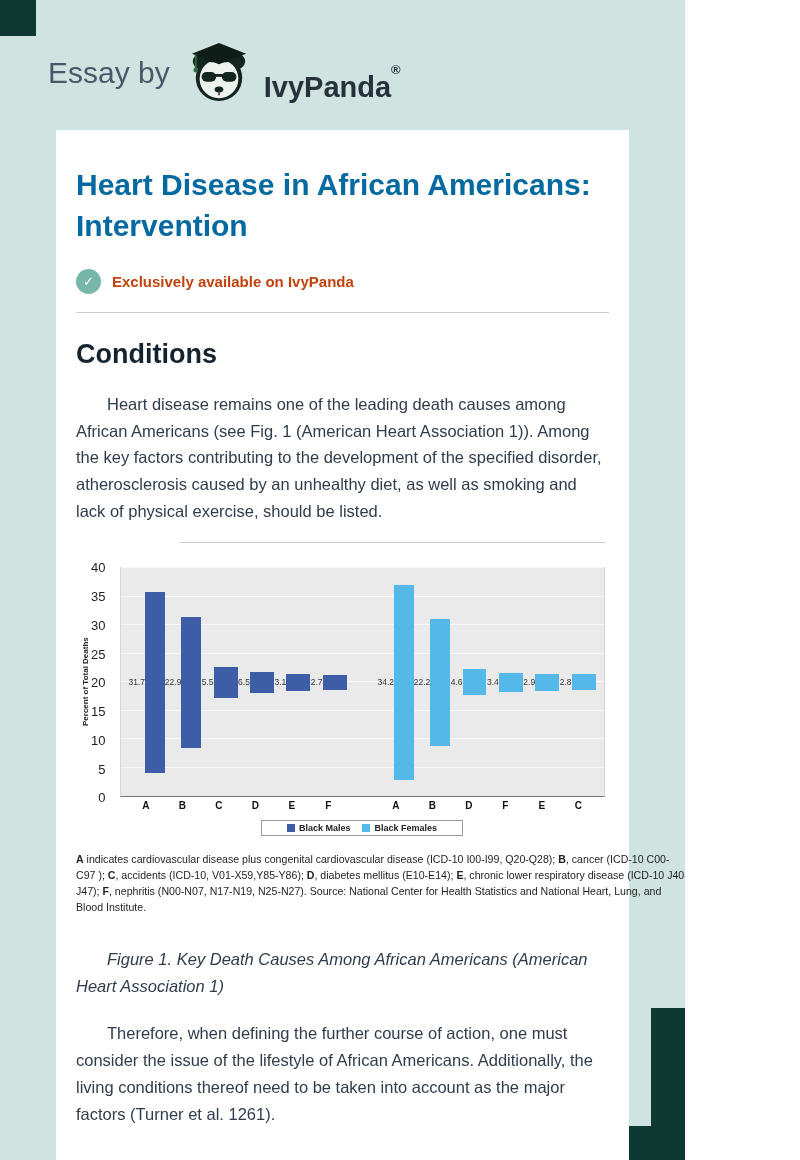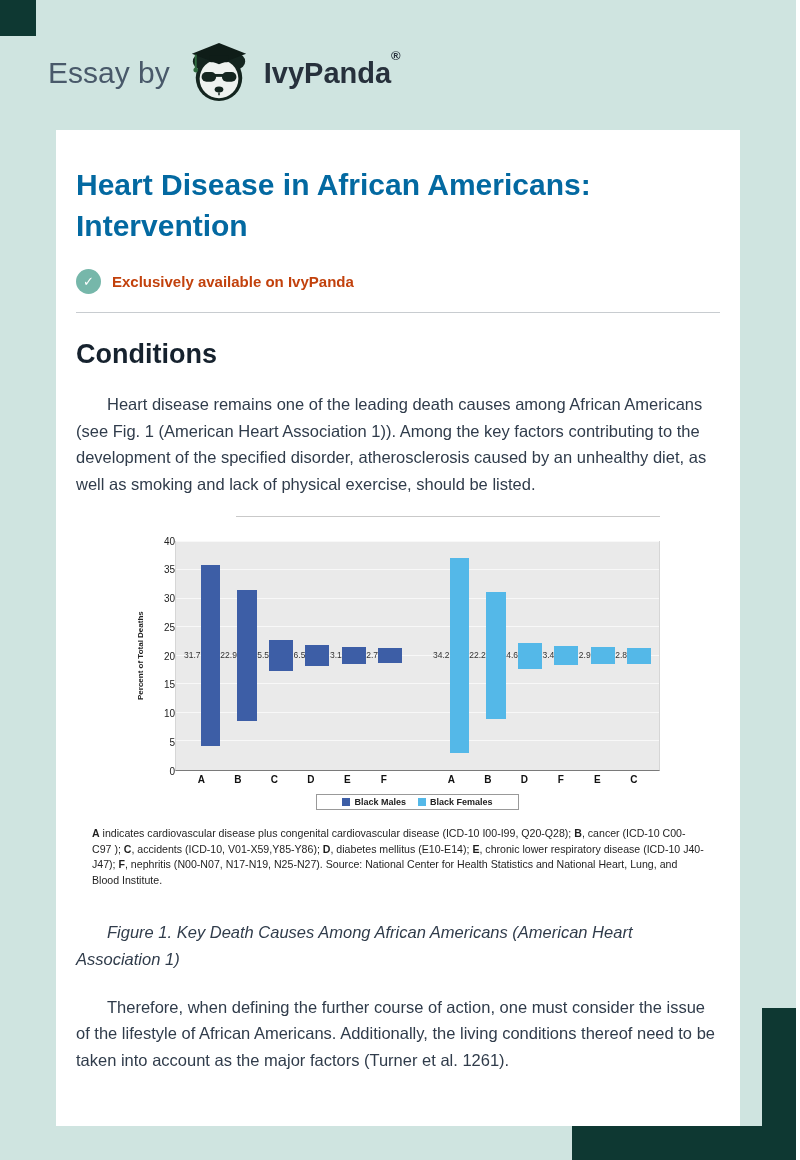--- a/index.html
+++ b/index.html
@@ -1,28 +1,28 @@
 <!DOCTYPE html>
 <html><head>
 <meta charset="utf-8">
 <style>
   * { box-sizing: border-box; }
   html,body { margin:0; padding:0; }
   body { font-family:"Liberation Sans", sans-serif; }
-  .page { position:relative; width:796px; height:1160px; background:#cfe4e0; overflow:hidden; }
+  .page { position:relative; width:685px; height:1160px; background:#cfe4e0; overflow:hidden; }
 
   
   .corner-tl { position:absolute; top:0; left:0; width:36px; height:36px; background:#0e3832; }
   .corner-br-v { position:absolute; right:0; bottom:0; width:34px; height:152px; background:#0e3832; }
   .corner-br-h { position:absolute; right:0; bottom:0; width:224px; height:34px; background:#0e3832; }
 
   
   .header { display:flex; align-items:center; gap:18px; padding:42px 0 0 48px; position:relative; z-index:1; }
   .essay-by { font-size:30px; color:#49596a; }
-  .brand { display:flex; align-items:center; gap:14px; cursor:pointer; }
+  .brand { display:flex; align-items:flex-end; gap:14px; cursor:pointer; }
   .brand-name { font-size:29px; font-weight:700; color:#27313c; }
   .brand-reg { font-size:13px; vertical-align:top; position:relative; top:-9px; }
 
   
   .card { position:relative; z-index:1; background:#ffffff; margin:26px 56px 0; min-height:996px; padding:34px 20px 40px; }
   .title { font-size:30px; font-weight:700; color:#0369a1; line-height:1.38; margin:0; }
   .avail-row { display:flex; align-items:center; gap:11px; margin-top:22px; }
   .check-circle { width:25px; height:25px; border-radius:50%; background:#76b7aa; color:#fff; display:flex; align-items:center; justify-content:center; font-size:13px; flex:0 0 auto; }
   .avail-text { font-size:15px; font-weight:700; color:#c2410c; }
   .divider { border:none; border-top:1px solid #c8ccd0; margin:18px 0 0; }
@@ -30,21 +30,21 @@
   .para { font-size:16.5px; line-height:1.62; color:#303c4b; text-indent:31px; margin:21px 0 0; }
   .fig-caption { font-style:italic; margin-top:30px; }
 
   
   figure { margin:18px 0 0; }
   .chart { width:524px; margin:0 auto; }
   .crop-line { height:1px; background:#c9c9c9; width:81%; margin-left:auto; margin-bottom:24px; }
   .chart-body { display:flex; }
   .y-label { width:15px; height:230px; font-size:8px; font-weight:700; color:#222; writing-mode:vertical-rl; transform:rotate(180deg); text-align:center; }
   .y-axis { position:relative; width:24px; height:230px; flex:0 0 auto; }
-  .ytick { position:absolute; right:0; font-size:10px; color:#222; transform:translateY(50%); }
+  .ytick { position:absolute; right:14px; font-size:13px; color:#222; transform:translateY(50%); }
   .plot-col { flex:1; }
   .plot { position:relative; height:230px; background:#eaeaea; border:1px solid #d6d6d6; border-bottom:1px solid #7a7a7a; }
   .gridline { position:absolute; left:0; right:0; height:1px; background:#f8f8f8; }
   .bars { position:absolute; left:0; right:0; top:0; bottom:0; display:flex; padding:0 8px; }
   .col { flex:1; display:flex; flex-direction:row; justify-content:flex-end; align-items:center; min-width:0; }
   .col.gapc, .xcol.gapc { flex:0.85; }
   .val { font-size:8.5px; color:#333; margin-bottom:1px; white-space:nowrap; }
   .bar { width:66%; }
   .x-axis { display:flex; padding:0 8px; margin-top:3px; }
   .xcol { flex:1; text-align:center; font-size:10px; font-weight:700; color:#111; }

